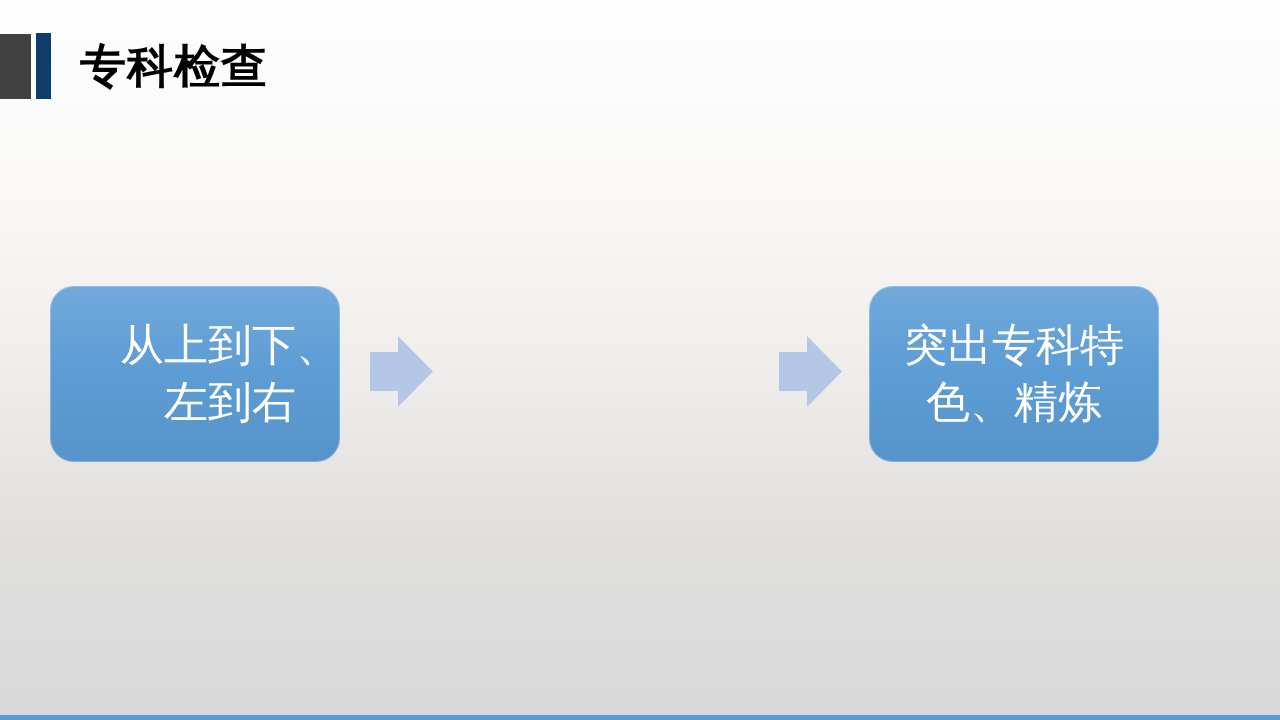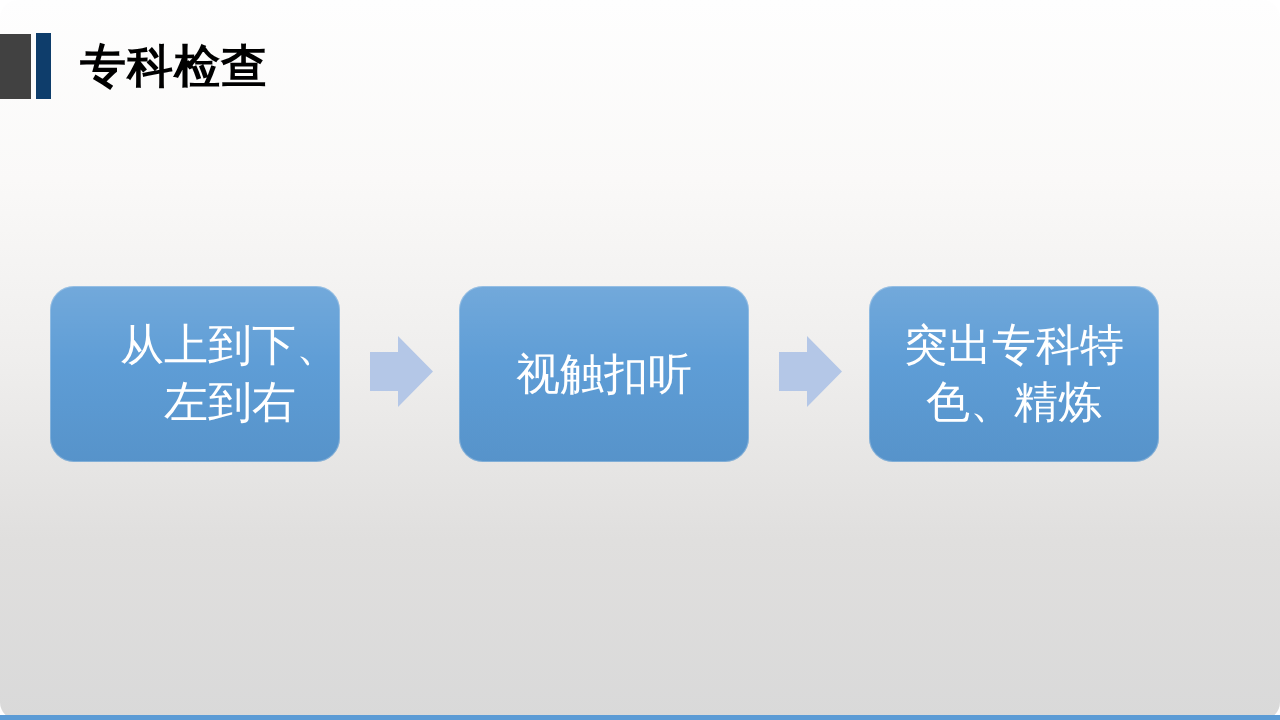--- a/index.html
+++ b/index.html
@@ -13,21 +13,20 @@
   .slide {
     position: relative;
     width: 1280px;
     height: 720px;
     background: linear-gradient(180deg,
       #FEFEFE 0%,
       #FAF9F8 25%,
       #EFEEED 50%,
       #E0DFDE 75%,
       #D9D9D9 100%);
-    border-radius: 18px;
   }
   .title-marker-gray {
     position: absolute;
     left: 0; top: 34px;
     width: 31px; height: 65px;
     background: var(--marker-gray, #414141);
   }
   .title-marker-navy {
     position: absolute;
     left: 36px; top: 33px;
@@ -95,23 +94,20 @@
 
   <div class="process-box box-1">
     <div class="box-label">从上到下、
 左到右</div>
   </div>
 
   <svg class="flow-arrow arrow-1" viewBox="0 0 63 71" aria-hidden="true">
     <polygon points="0,16 28,16 28,0 63,35.5 28,71 28,55 0,55" fill="#B4C7E7"></polygon>
   </svg>
 
-  <div class="process-box box-2">
-    <div class="box-label">视触扣听</div>
-  </div>
 
   <svg class="flow-arrow arrow-2" viewBox="0 0 63 71" aria-hidden="true">
     <polygon points="0,16 28,16 28,0 63,35.5 28,71 28,55 0,55" fill="#B4C7E7"></polygon>
   </svg>
 
   <div class="process-box box-3">
     <div class="box-label">突出专科特
 色、精炼</div>
   </div>
 

